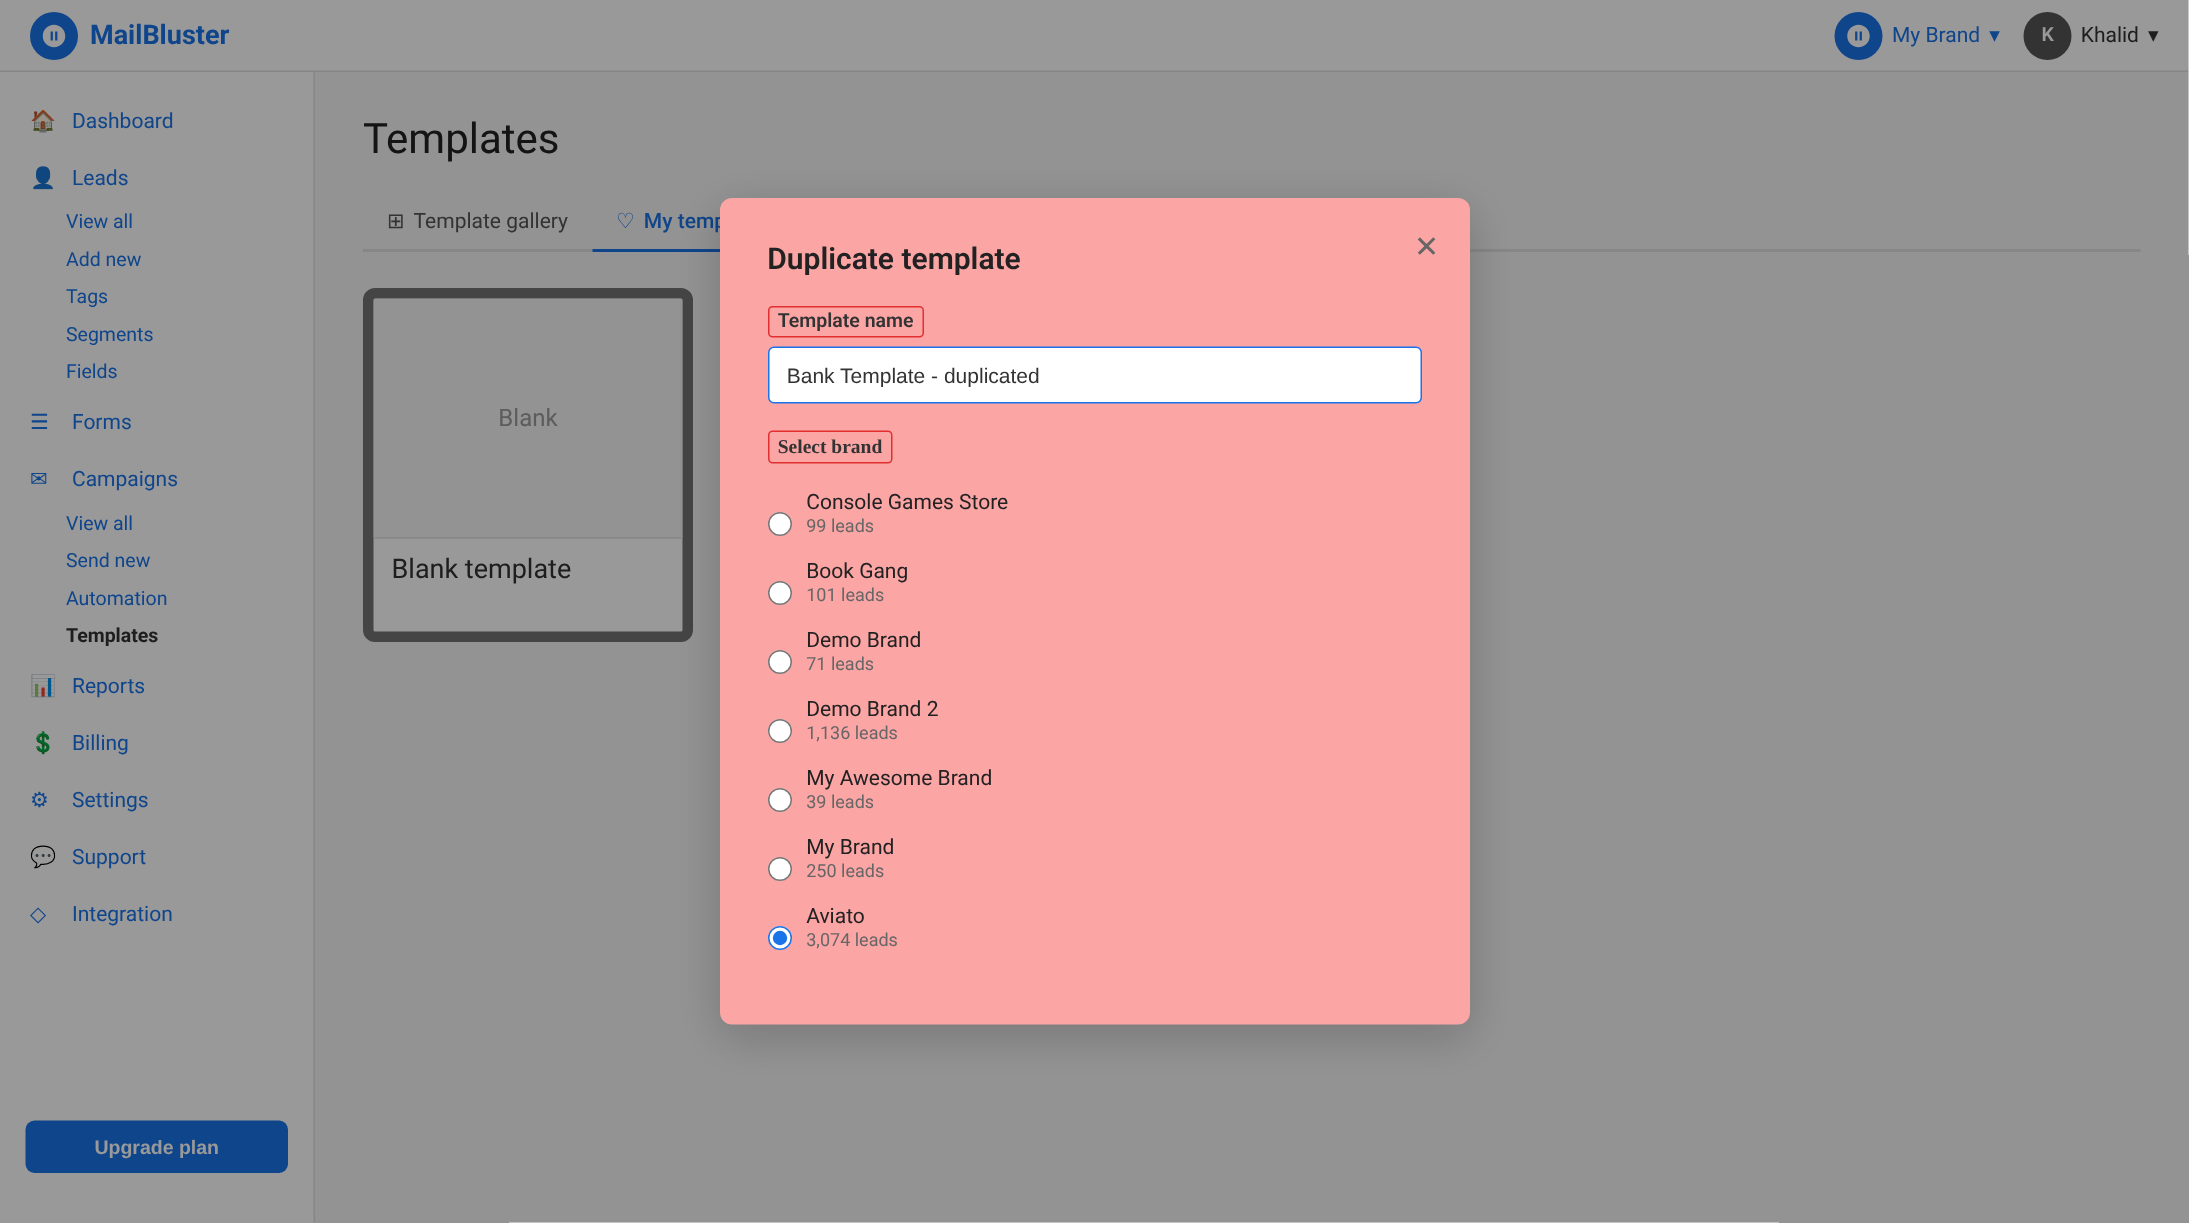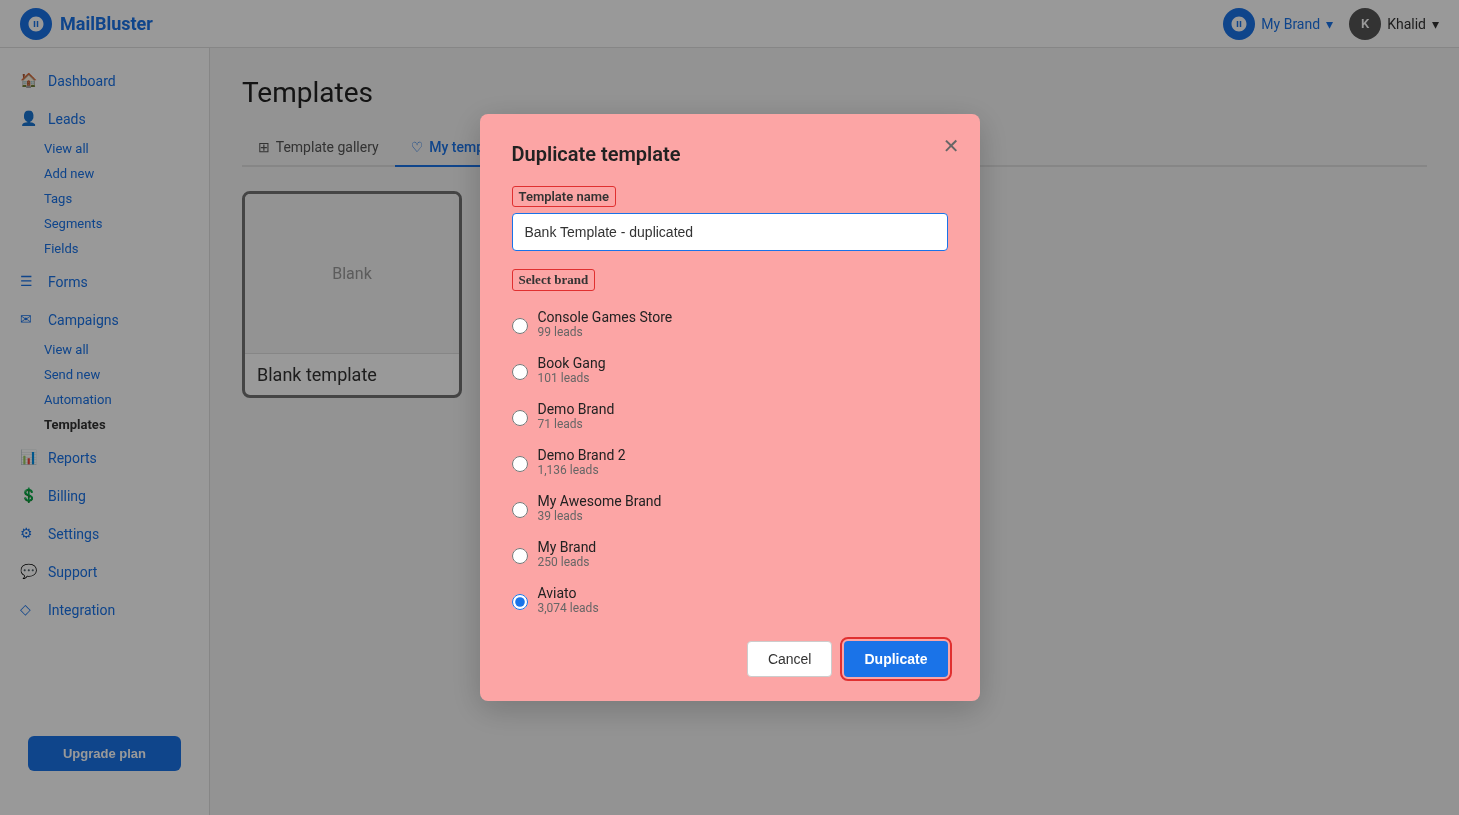--- a/index.html
+++ b/index.html
@@ -56,39 +56,39 @@
       padding: 8px 20px; cursor: pointer; color: #1a73e8;
       font-size: 14px;
     }
     .sidebar-sub-item {
       padding: 5px 20px 5px 44px; cursor: pointer; color: #1a73e8;
       font-size: 13px;
     }
     .sidebar-sub-item.bold { font-weight: 700; color: #333; }
     .sidebar-icon { width: 18px; height: 18px; flex-shrink: 0; }
     .upgrade-btn {
-      margin: 28px; background: #1a73e8; color: white;
+      margin: 17px; background: #1a73e8; color: white;
       border: none; border-radius: 6px; padding: 10px 16px;
       cursor: pointer; font-size: 13px; font-weight: 600;
       margin-top: auto;
     }
 
     
     .main { margin-left: 210px; padding: 28px 32px; width: calc(100% - 210px); }
     .page-title { font-size: 28px; font-weight: 400; color: #222; margin-bottom: 20px; }
     .tabs { display: flex; border-bottom: 2px solid #e0e0e0; margin-bottom: 24px; }
     .tab {
       padding: 10px 16px; cursor: pointer; font-size: 14px;
       color: #555; border-bottom: 2px solid transparent; margin-bottom: -2px;
       display: flex; align-items: center; gap: 6px;
     }
     .tab.active { color: #1a73e8; border-bottom-color: #1a73e8; font-weight: 500; }
     .templates-grid { display: flex; gap: 20px; flex-wrap: wrap; }
     .template-card {
-      width: 220px; border: 3px solid #737373; border-radius: 8px;
+      width: 220px; border: 7px solid #737373; border-radius: 8px;
       overflow: hidden; background: #fff;
     }
     .template-card-preview {
       height: 160px; background: #f5f5f5;
       display: flex; align-items: center; justify-content: center;
       font-size: 16px; color: #999; border-bottom: 1px solid #e0e0e0;
     }
     .template-card-label { padding: 10px 12px; font-size: 18px; color: #333; }
 
     
@@ -118,21 +118,21 @@
       width: 100%; border: 1.5px solid #1a73e8; border-radius: 4px;
       padding: 10px 12px; font-size: 14px; color: #333;
       outline: none; margin-bottom: 18px;
     }
     .brand-label {
       font-size: 13px; font-weight: 600; color: #333;
       margin-bottom: 10px; display: inline-block;
       border: 1.5px solid #e03030; padding: 2px 6px; border-radius: 3px; font-family: Liberation Serif, serif;
     }
     .brand-list { display: flex; flex-direction: column; gap: 0; margin-bottom: 20px; max-height: 320px; overflow-y: auto; }
-    .brand-option { display: flex; align-items: center; gap: 10px; padding: 8px 0; cursor: pointer; }
+    .brand-option { display: flex; align-items: flex-end; gap: 10px; padding: 8px 0; cursor: pointer; }
     .brand-option input[type="radio"] { margin-top: 3px; accent-color: #1a73e8; width: 16px; height: 16px; flex-shrink: 0; }
     .brand-option-info { display: flex; flex-direction: column; }
     .brand-name { font-size: 14px; color: #222; }
     .brand-leads { font-size: 12px; color: #666; }
     .modal-footer { display: flex; justify-content: flex-end; gap: 12px; }
     .cancel-btn {
       border: 1px solid #ccc; background: #fff; color: #333;
       border-radius: 4px; padding: 9px 20px; cursor: pointer; font-size: 14px;
     }
     .duplicate-btn {
@@ -342,18 +342,14 @@
       </label>
       <label class="brand-option">
         <input type="radio" name="brand" checked="" style="">
         <div class="brand-option-info">
           <span class="brand-name">Aviato</span>
           <span class="brand-leads">3,074 leads</span>
         </div>
       </label>
     </div>
 
-    <div class="modal-footer">
-      <button class="cancel-btn">Cancel</button>
-      <button class="duplicate-btn">Duplicate</button>
-    </div>
   </div>
 </div>
 
 </body></html>

